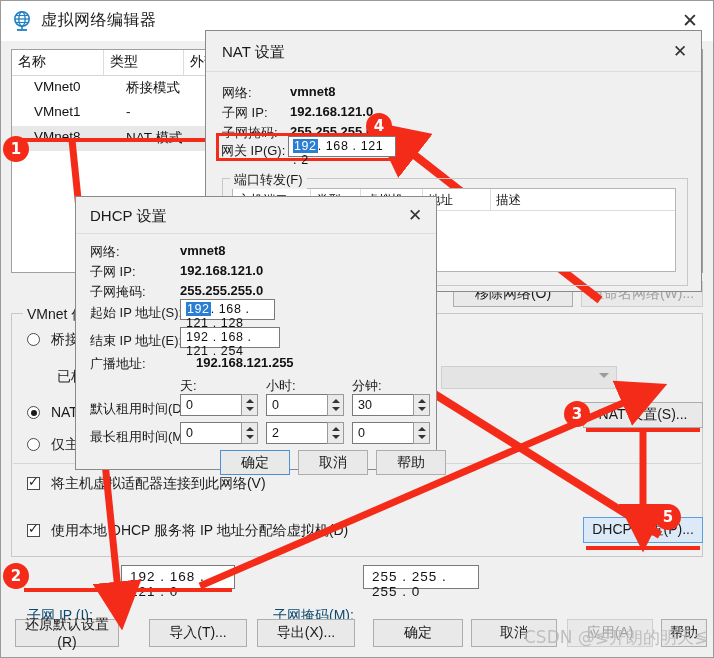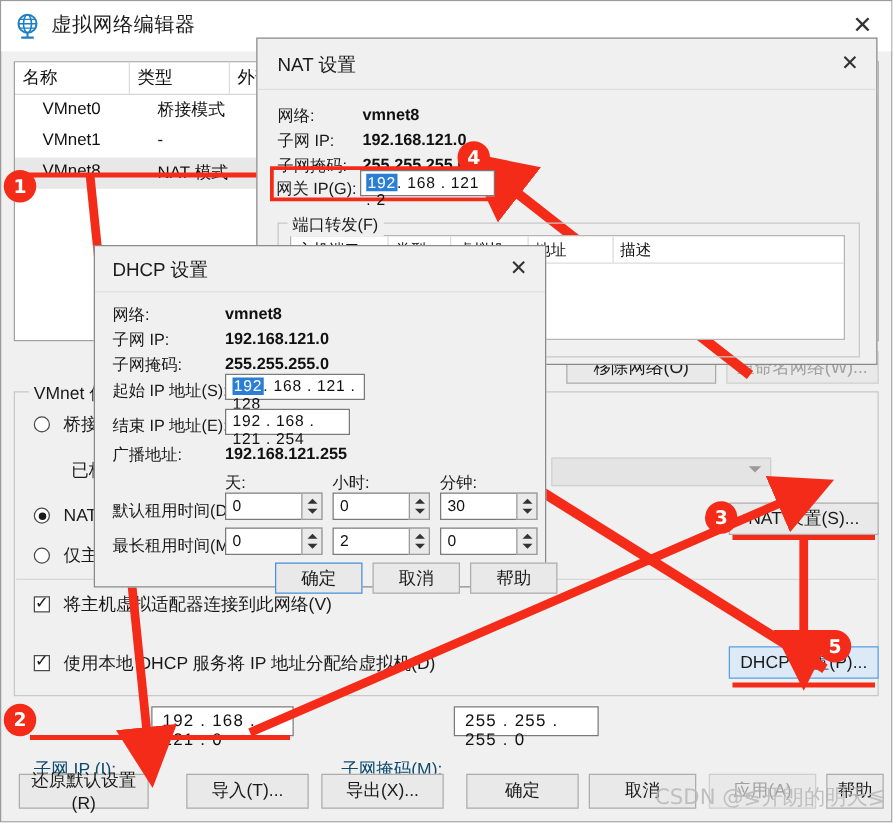--- a/index.html
+++ b/index.html
@@ -367,28 +367,28 @@
     <div class="dlg-hdr-sep" style="left:0; top:36px; width:360px;"></div>
 
     <div class="d-row" style="left:14px; top:46px;">网络:</div>
     <div class="d-val" style="left:104px; top:46px;">vmnet8</div>
     <div class="d-row" style="left:14px; top:66px;">子网 IP:</div>
     <div class="d-val" style="left:104px; top:66px;">192.168.121.0</div>
     <div class="d-row" style="left:14px; top:86px;">子网掩码:</div>
     <div class="d-val" style="left:104px; top:86px;">255.255.255.0</div>
 
     <div class="d-row" style="left:14px; top:107px;">起始 IP 地址(S):</div>
-    <div class="d-field" style="left:104px; top:102px; width:112px;">
+    <div class="d-field" style="left:104px; top:102px; width:95px;">
       <span class="sel-oct">192</span><span>. 168 . 121 . 128</span>
     </div>
     <div class="d-row" style="left:14px; top:135px;">结束 IP 地址(E):</div>
     <div class="d-field" style="left:104px; top:130px; width:100px;">192 . 168 . 121 . 254</div>
 
     <div class="d-row" style="left:14px; top:158px;">广播地址:</div>
-    <div class="d-val" style="left:104px; top:158px;text-align:center;">192.168.121.255</div>
+    <div class="d-val" style="left:120px; top:158px;text-align:center;">192.168.121.255</div>
 
     <div class="d-row" style="left:104px; top:180px;">天:</div>
     <div class="d-row" style="left:190px; top:180px;">小时:</div>
     <div class="d-row" style="left:276px; top:180px;text-align:center;">分钟:</div>
 
     <div class="d-row" style="left:14px; top:203px;">默认租用时间(D):</div>
     <div class="spin" style="left:104px; top:197px; width:78px;">0<span class="spin-btns"></span></div>
     <div class="spin" style="left:190px; top:197px; width:78px;">0<span class="spin-btns"></span></div>
     <div class="spin" style="left:276px; top:197px; width:78px;">30<span class="spin-btns"></span></div>
 

